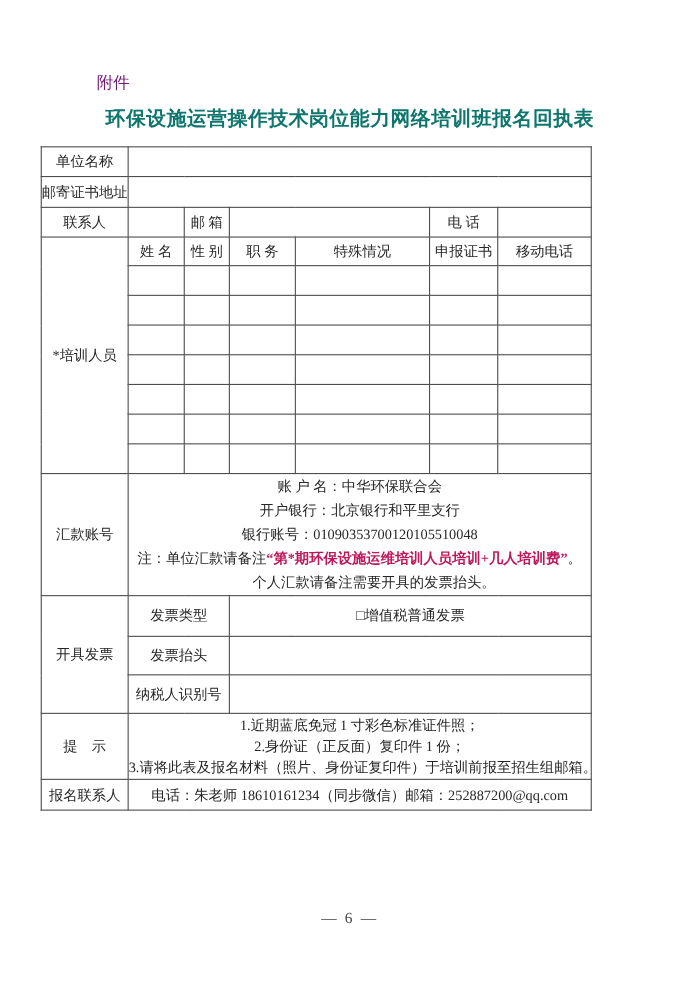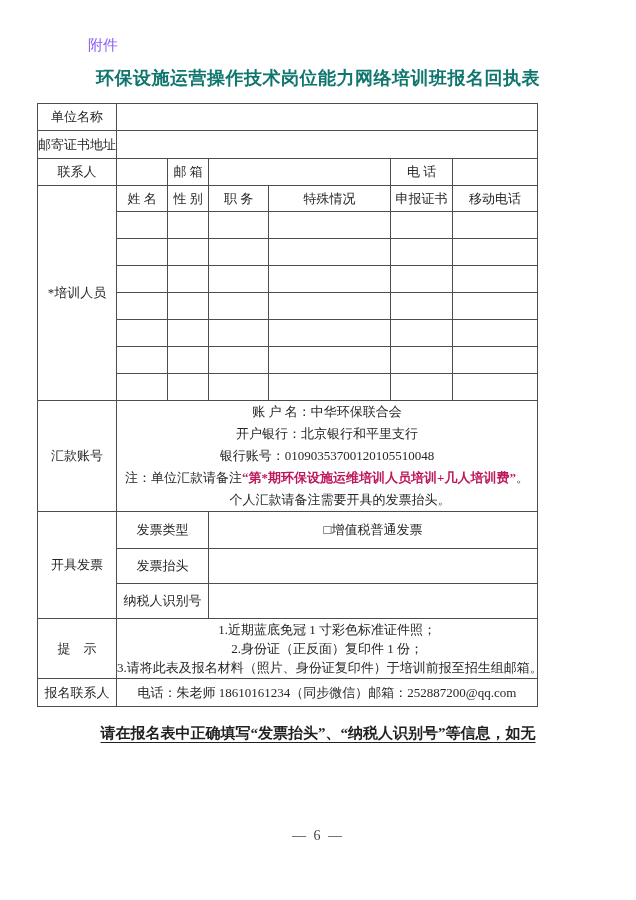--- a/index.html
+++ b/index.html
@@ -5,23 +5,23 @@
   html,body{margin:0;padding:0;}
   body{
     width:636px;height:900px;
     background:#ffffff;
     font-family:"Liberation Serif","DejaVu Serif",serif;
     color:#262626;
     position:relative;
     overflow:hidden;
   }
   .attachment{
-    margin:36px 0 0 88px;
+    margin:66px 0 0 88px;
     font-size:15px;
-    color:#8b5cf6;
+    color:#701a75;
   }
   .doc-title{
     text-align:center;
     margin-top:11px;
     font-size:18px;
     font-weight:bold;
     letter-spacing:0.5px;
     color:#0f766e;
   }
   table.form{
@@ -229,16 +229,16 @@
   </tr>
 
   <tr class="h28">
     <th>报名联系人</th>
     <td colspan="6" class="contact-cell">电话：朱老师 18610161234（同步微信）邮箱：252887200@qq.com</td>
   </tr>
 </tbody>
   </table>
 
 <div class="footer-note">
-  <span class="uline">请在报名表中正确填写“发票抬头”、“纳税人识别号”等信息，如无</span><br>
+  <br>
 </div>
 
 <div class="page-number">— 6 —</div>
 
 </body></html>

